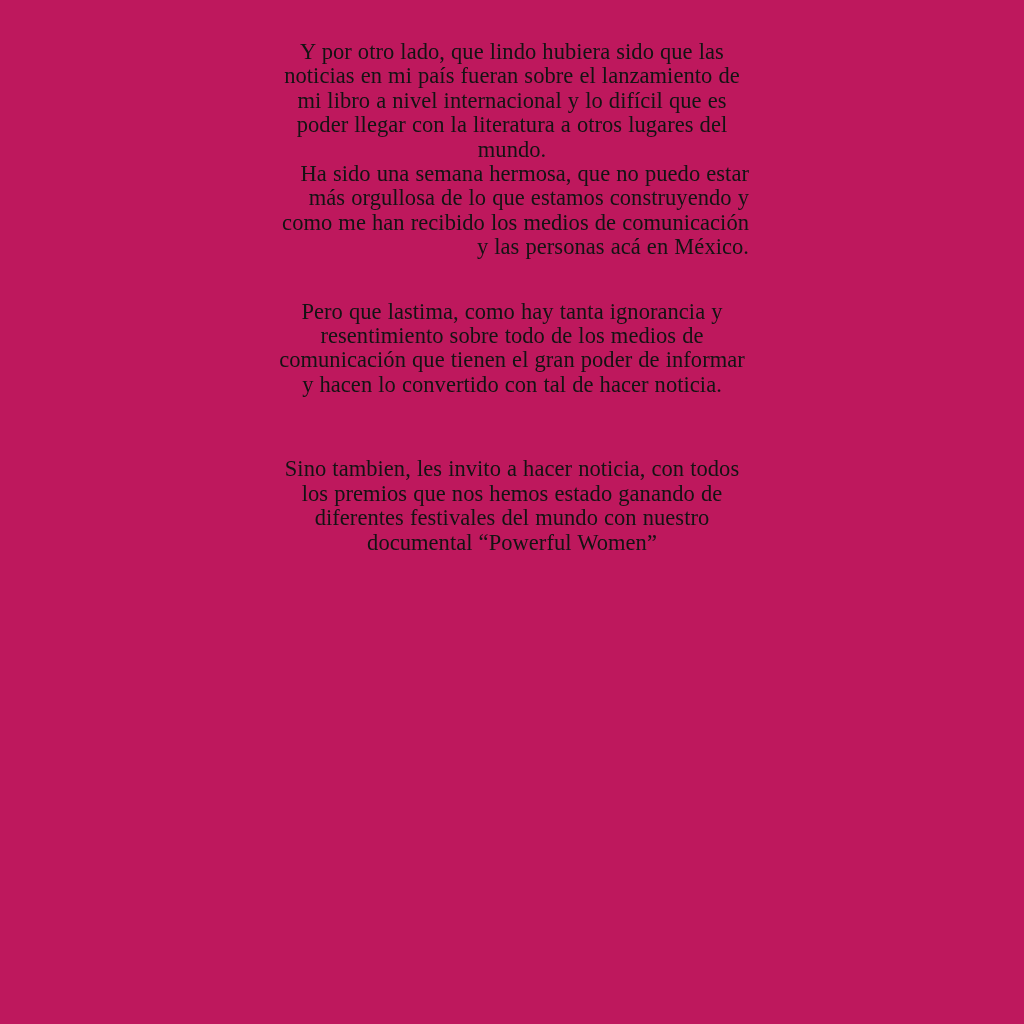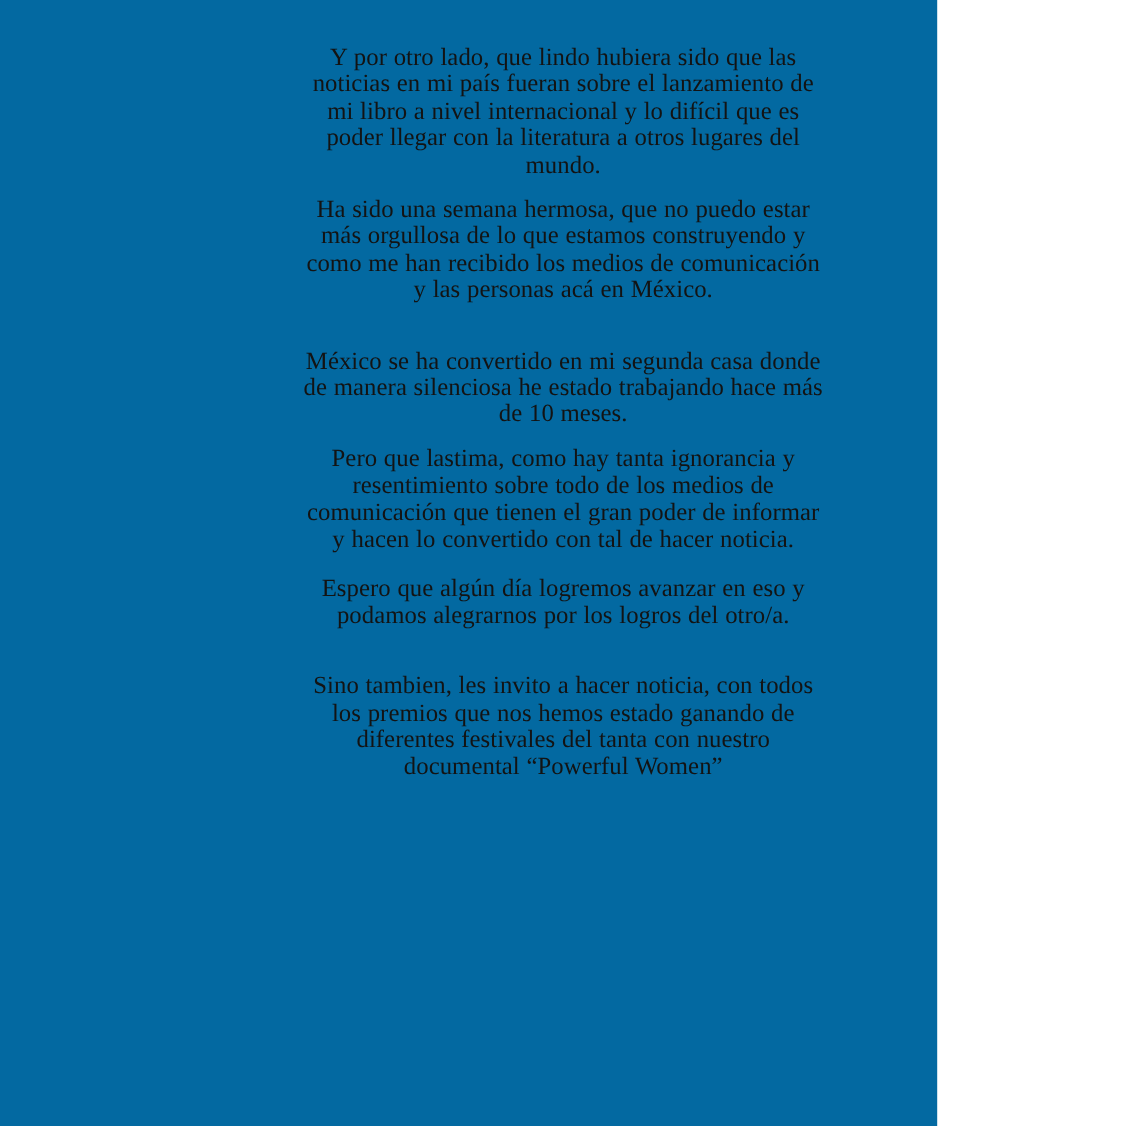--- a/index.html
+++ b/index.html
@@ -9,41 +9,42 @@
   }
   body {
     width: 1024px;
     height: 1024px;
     background: #ffffff;
     font-family: "Liberation Serif", "DejaVu Serif", serif;
     color: #131313;
     overflow: hidden;
   }
   .page {
-    width: 852px;
+    width: 1024px;
     height: 1024px;
     box-sizing: border-box;
     padding: 40px 275px 0 275px;
-    background: #0369a1;
+    background: #be185d;
   }
   .statement {
     width: 474px;
     margin: 0 auto;
     text-align: center;
   }
   .para {
     font-size: 22.5px;
     line-height: 24.4px;
     text-align: center;
     margin: 0;
     letter-spacing: 0.05px;
     word-spacing: 0.4px;
   }
   .para + .para {
-    margin-top: 16px;
+    margin-top: 0px;
+    text-align: right;
   }
   .gap {
     height: 20px;
   }
   .heart {
     color: #7ec8ef;
     font-size: 20px;
     vertical-align: baseline;
   }
 </style>
@@ -54,30 +55,28 @@
   <div class="statement">
 
     <p class="para">Y por otro lado, que lindo hubiera sido que las noticias en mi país fueran sobre el lanzamiento de mi libro a nivel internacional y lo difícil que es poder llegar con la literatura a otros lugares del mundo.</p>
     <p class="para">Ha sido una semana hermosa, que no puedo estar más orgullosa de lo que estamos construyendo y como me han recibido los medios de comunicación y las personas acá en México.</p>
 
     <div class="gap"></div>
 
 
     <div class="gap"></div>
 
-    <p class="para">México se ha convertido en mi segunda casa donde de manera silenciosa he estado trabajando hace más de 10 meses.</p>
     <p class="para">Pero que lastima, como hay tanta ignorancia y resentimiento sobre todo de los medios de comunicación que tienen el gran poder de informar y hacen lo convertido con tal de hacer noticia.</p>
-
-    <div class="gap"></div>
-
-    <p class="para">Espero que algún día logremos avanzar en eso y podamos alegrarnos por los logros del otro/a.</p>
 
     <div class="gap"></div>
 
 
     <div class="gap"></div>
 
-    <p class="para">Sino tambien, les invito a hacer noticia, con todos los premios que nos hemos estado ganando de diferentes festivales del tanta con nuestro documental “Powerful Women”</p>
+
+    <div class="gap"></div>
+
+    <p class="para">Sino tambien, les invito a hacer noticia, con todos los premios que nos hemos estado ganando de diferentes festivales del mundo con nuestro documental “Powerful Women”</p>
 
     <div class="gap"></div>
 
   </div>
 </div>
 
 </body></html>

